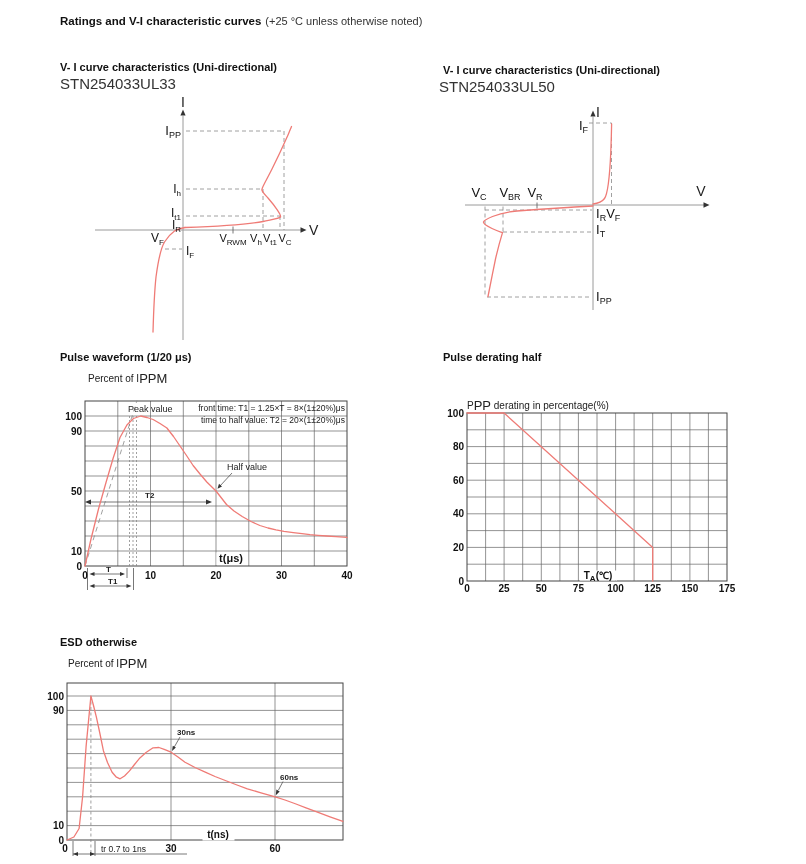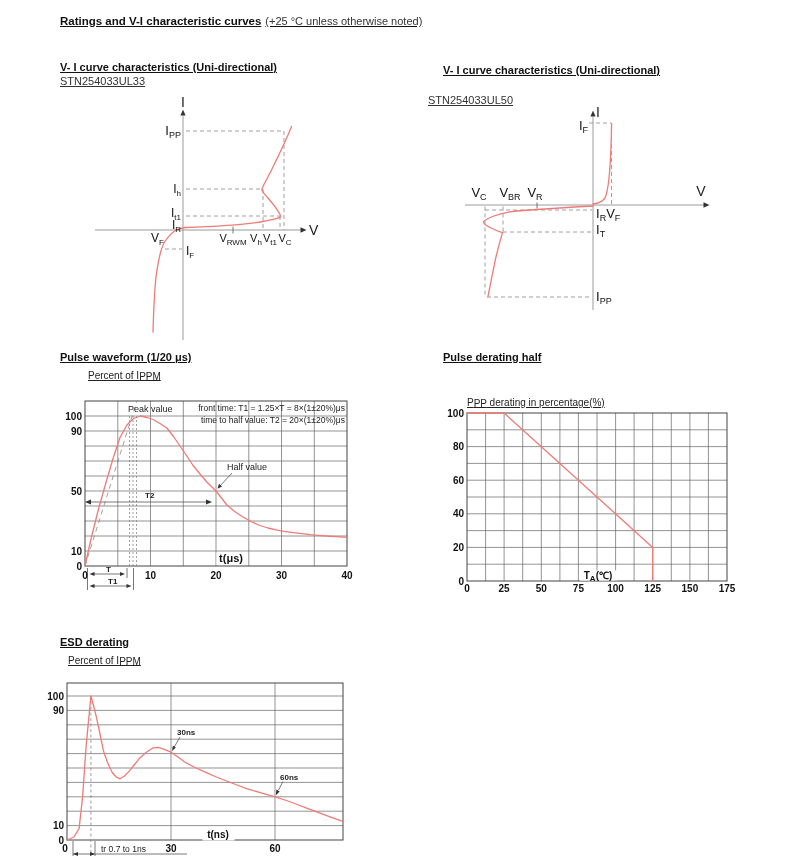--- a/index.html
+++ b/index.html
@@ -1,24 +1,24 @@
 <!DOCTYPE html>
 <html><head>
 <meta charset="utf-8">
 <style>
   html,body{margin:0;padding:0;}
   body{position:relative;width:806px;height:864px;background:#ffffff;overflow:hidden;
        font-family:"Liberation Sans", sans-serif;color:#111;}
-  .abs{position:absolute;z-index:2;text-decoration:underline;}
+  .abs{position:absolute;z-index:2;}
   .hdr-b{font-weight:bold;font-size:11.5px;color:#111;}
   .hdr-n{font-size:11px;color:#333;margin-left:4px;}
   .sect-h{font-weight:bold;font-size:11px;color:#111;}
-  .part{font-size:11px;color:#333;}
+  .part{font-size:15px;color:#333;}
   .ylab{font-size:10px;color:#222;}
-  .sc{font-size:10px;position:relative;top:1px;}
+  .sc{font-size:13px;position:relative;top:1px;}
   svg{position:absolute;z-index:1;}
   svg text{font-family:"Liberation Sans", sans-serif;fill:#111;}
   .axlbl{font-size:14px;fill:#222;}
   .t13{font-size:13px;} .t12{font-size:12px;} .t11{font-size:11px;}
   .sb{font-size:8px;} .sb9{font-size:9px;}
   .tick{font-size:10px;font-weight:bold;fill:#111;}
   .ann{font-size:8.5px;fill:#222;}
   .ann9{font-size:9px;fill:#222;}
   .annb{font-size:8px;font-weight:bold;fill:#222;}
   .xl{font-size:11px;font-weight:bold;fill:#111;}
@@ -35,21 +35,21 @@
 <body>
 
 <div class="abs" style="left:60px;top:11px;">
   <span class="hdr-b">Ratings and V-I characteristic curves</span><span class="hdr-n">(+25 °C unless otherwise noted)</span>
 </div>
 
 <div class="abs sect-h" style="left:60px;top:61px;">V- I curve characteristics (Uni-directional)</div>
 <div class="abs part" style="left:60px;top:75px;">STN254033UL33</div>
 
 <div class="abs sect-h" style="left:443px;top:64px;">V- I curve characteristics (Uni-directional)</div>
-<div class="abs part" style="left:428px;top:78px;margin-top:16px;">STN254033UL50</div>
+<div class="abs part" style="left:439px;top:78px;">STN254033UL50</div>
 
 <svg style="left:85px;top:95px;" width="235" height="250" viewBox="0 0 235 250">
   <g>
     <path class="axis" d="M10,135H216"></path>
     <path class="axis" d="M98,21V245"></path>
     <path class="mk" d="M221.5,135 215.5,132.3 215.5,137.7Z"></path>
     <path class="mk" d="M98,14.5 95.4,20.5 100.6,20.5Z"></path>
     <path class="thin" d="M148,131.5V138.5"></path>
   </g>
   <g>
@@ -165,21 +165,21 @@
   <text x="101.3" y="197" text-anchor="middle" class="tick">50</text>
   <text x="138.4" y="197" text-anchor="middle" class="tick">75</text>
   <text x="175.6" y="197" text-anchor="middle" class="tick">100</text>
   <text x="212.7" y="197" text-anchor="middle" class="tick">125</text>
   <text x="249.9" y="197" text-anchor="middle" class="tick">150</text>
   <text x="287" y="197" text-anchor="middle" class="tick">175</text>
   <rect x="140" y="175.5" width="37" height="10" fill="#ffffff"></rect>
   <text x="158" y="184" text-anchor="middle" class="xl10"><tspan>T</tspan><tspan class="sb" dy="2">A</tspan><tspan dy="-2">(℃)</tspan></text>
 </svg>
 
-<div class="abs sect-h" style="left:60px;top:636px;">ESD derating</div>
+<div class="abs sect-h" style="left:60px;top:636px;">ESD otherwise</div>
 <div class="abs ylab" style="left:68px;top:655px;"><span>Percent of I</span><span class="sc">PPM</span></div>
 
 <svg style="left:25px;top:655px;" width="345" height="209" viewBox="0 0 345 209">
   <g>
     <path class="grid" d="M146,28V185M250,28V185"></path>
     <path class="grid" d="M42,170.6H318M42,156.2H318M42,141.8H318M42,127.4H318M42,113H318M42,98.6H318M42,84.2H318M42,69.8H318M42,55.4H318M42,41H318"></path>
     <rect class="border" x="42" y="28" width="276" height="157"></rect>
   </g>
   <g>
     <path class="dash" style="stroke-dasharray:3 2.5" d="M65.9,41V198"></path>

